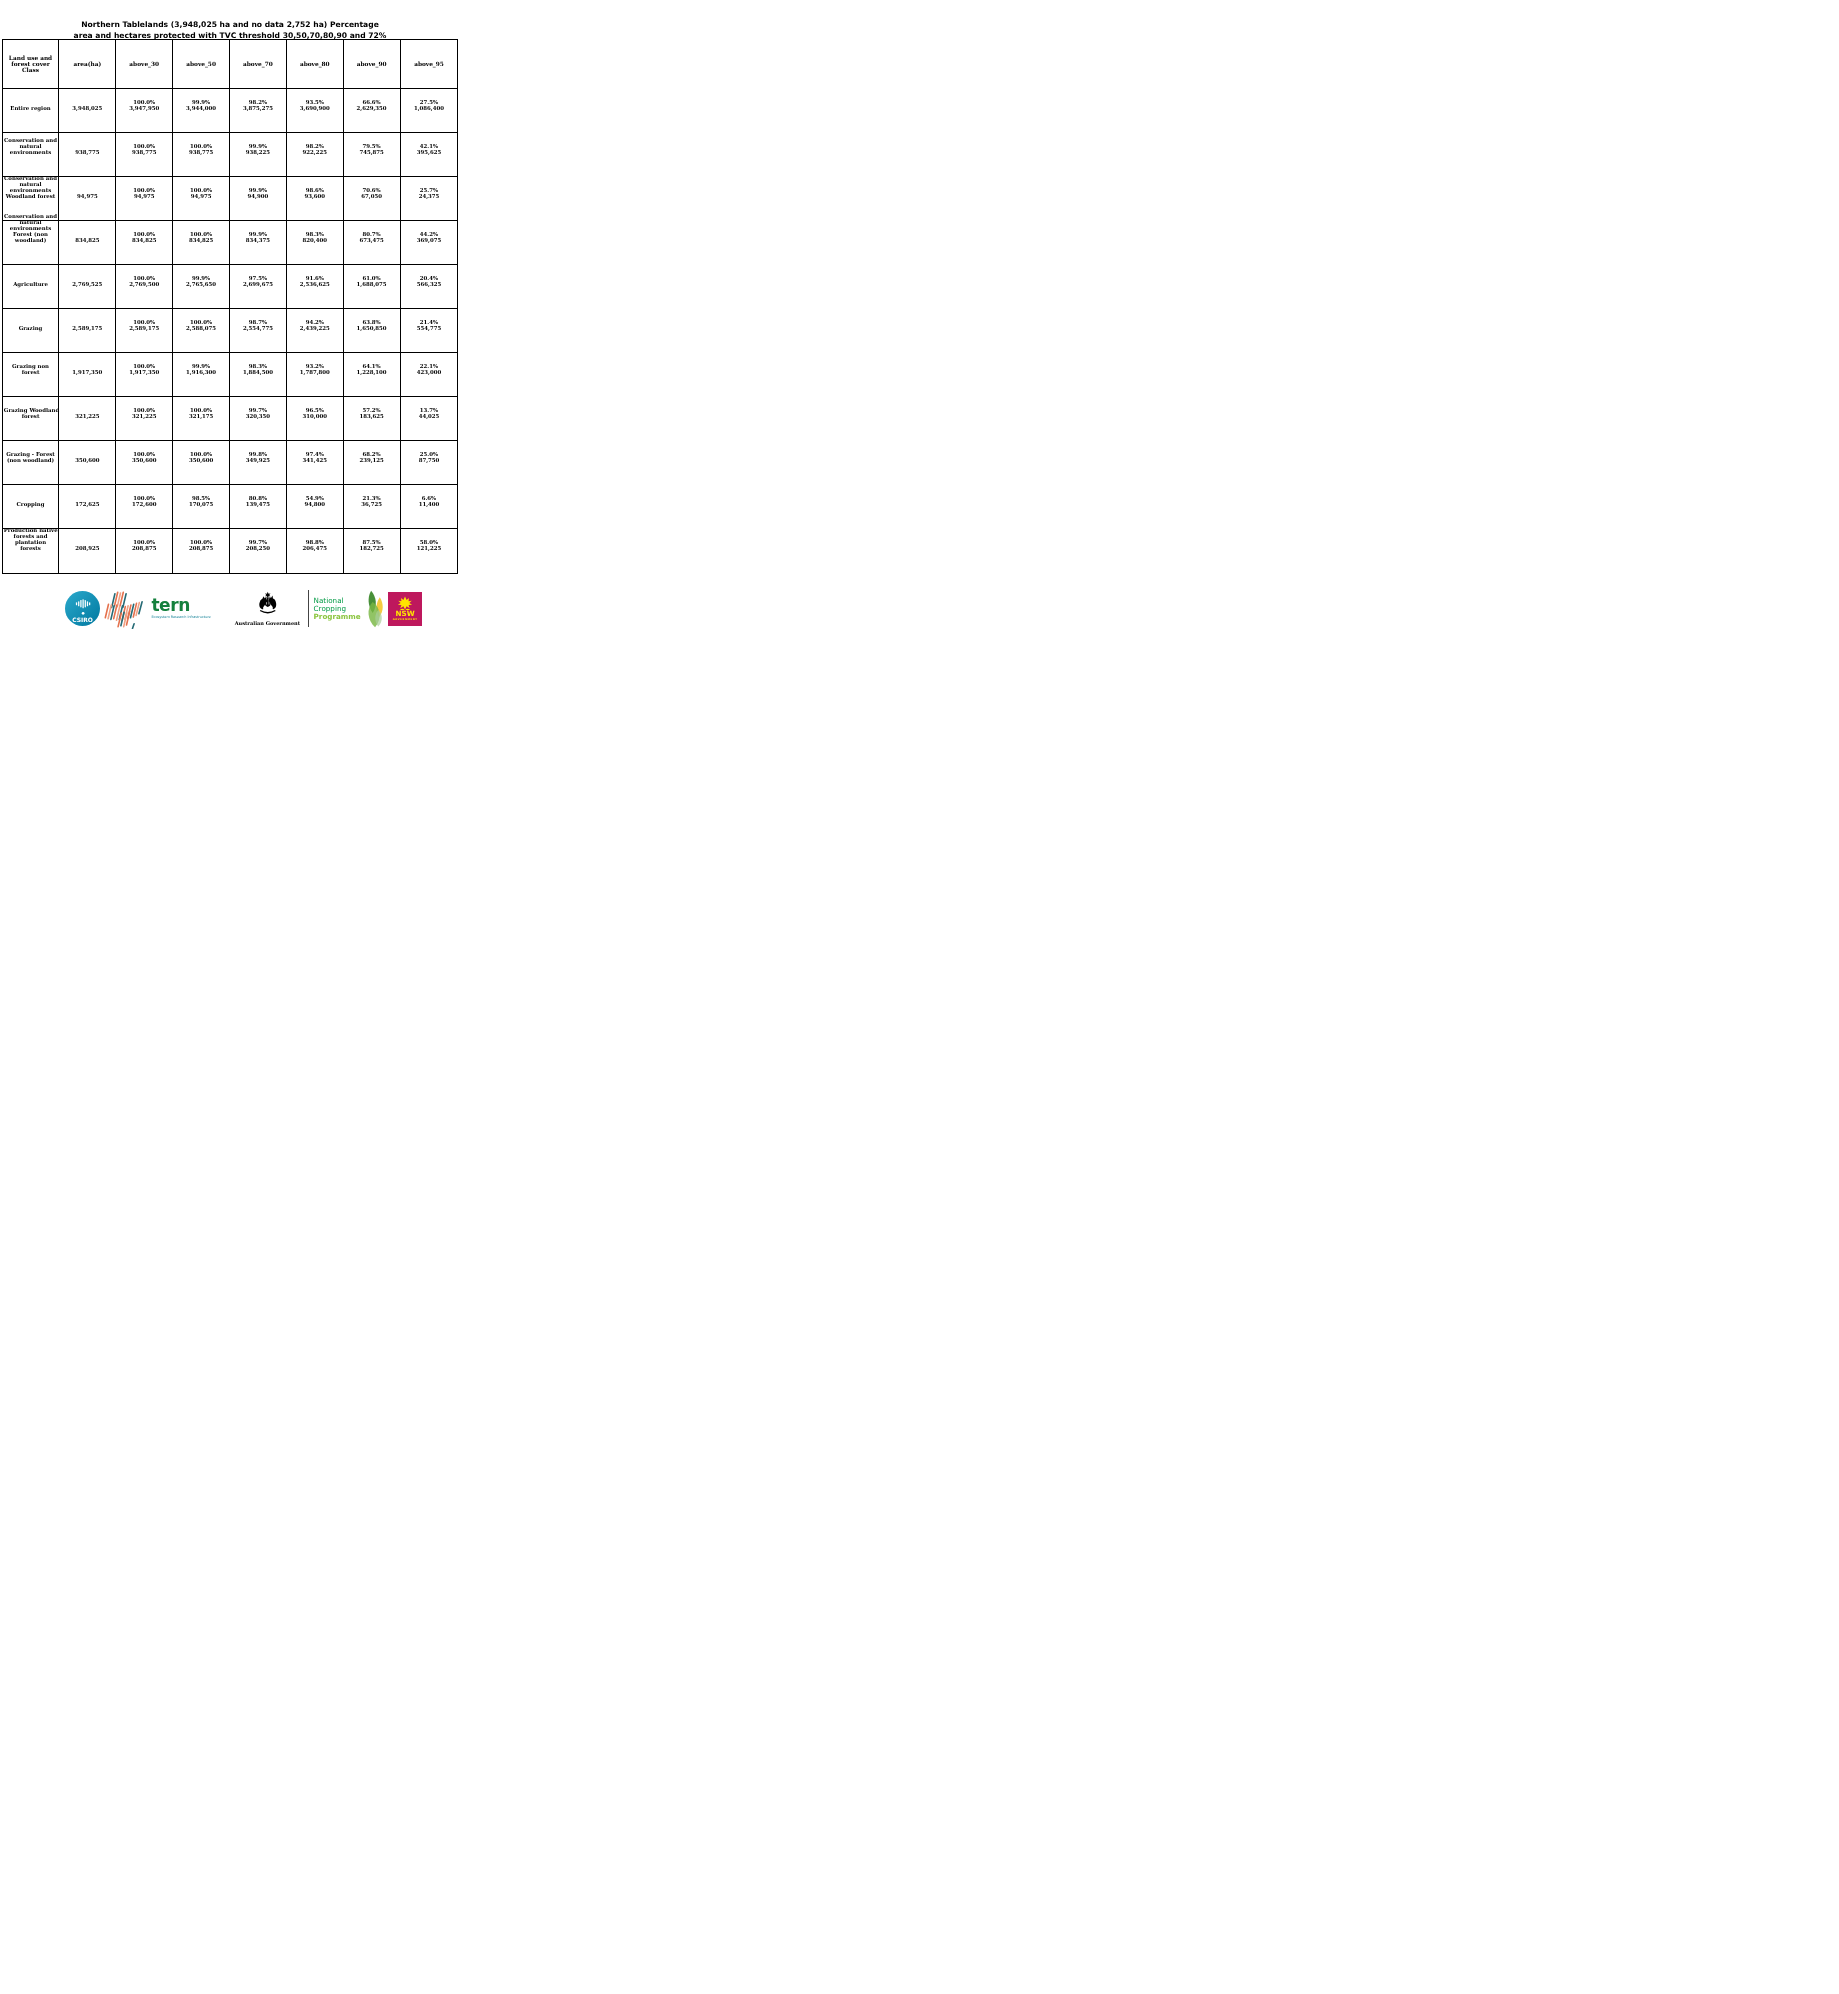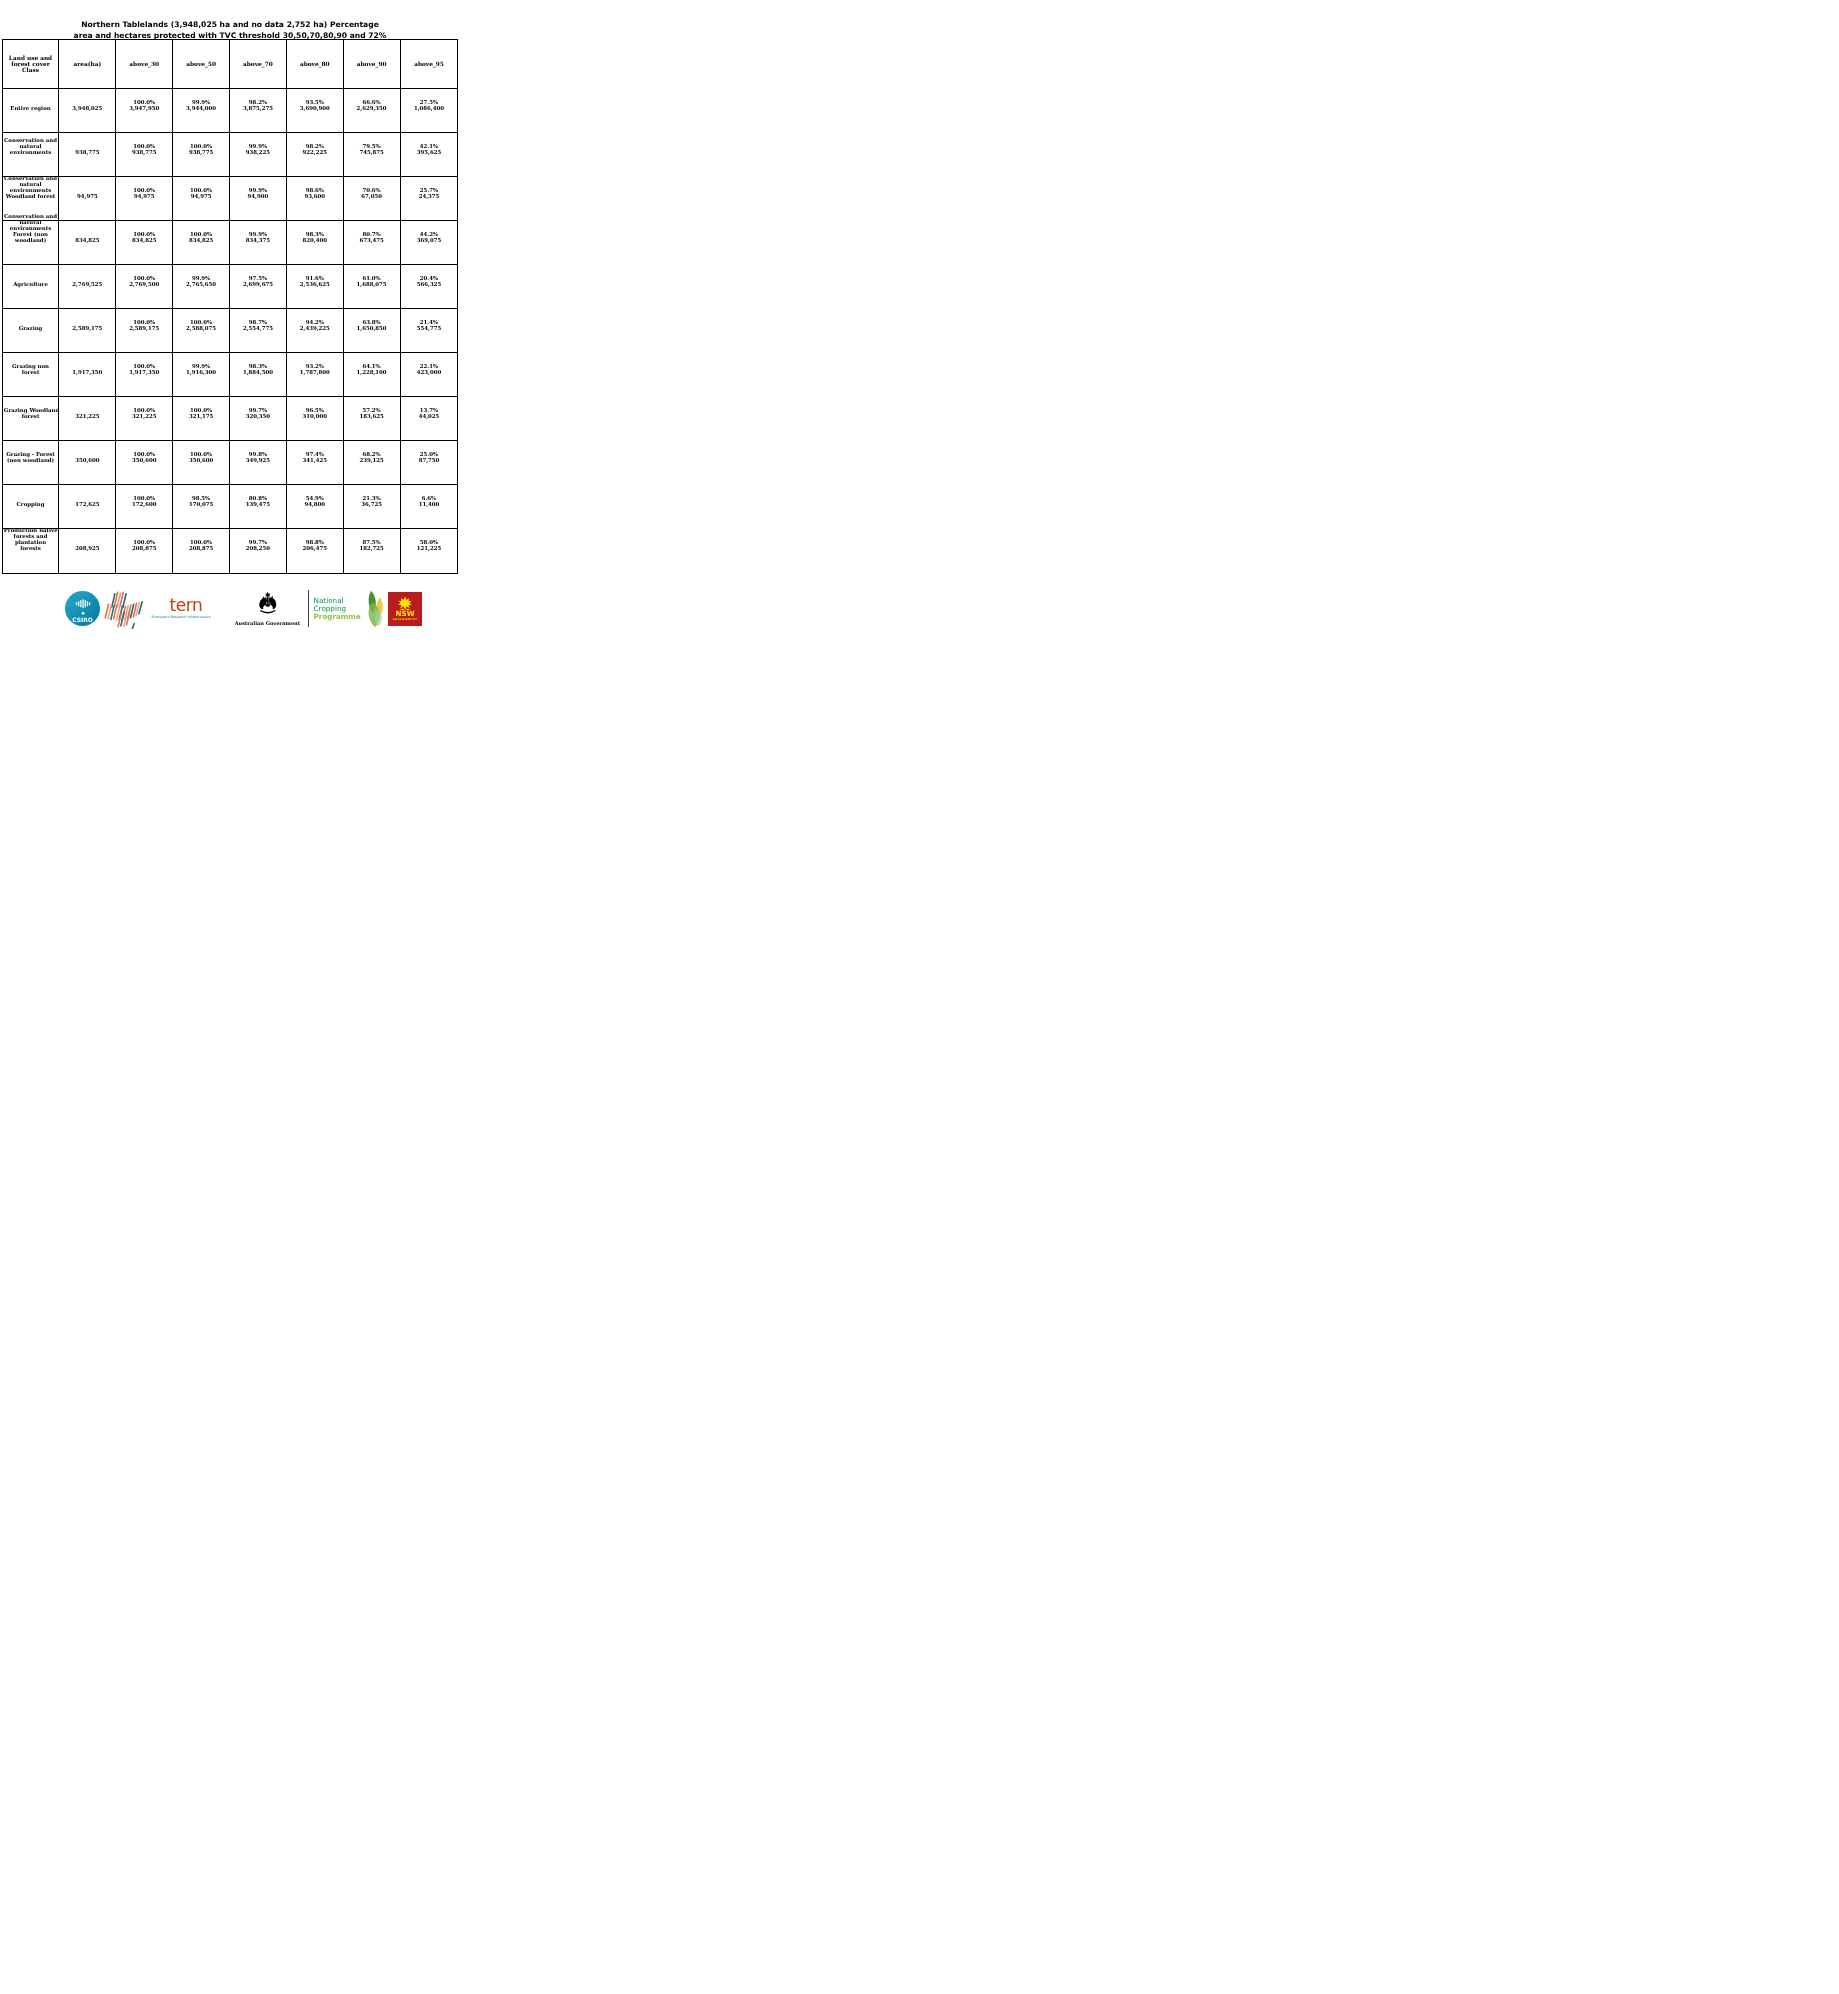--- a/index.html
+++ b/index.html
@@ -25,36 +25,36 @@
   .hrow .cc { bottom:auto; top:50%; transform:translateY(-50%); font-size:5.8px; }
   .lbl-line { white-space:nowrap; }
   .pct, .num { white-space:nowrap; }
 
   
   .footer { position:absolute; left:0; right:0; top:582px; height:53px;
             display:flex; align-items:center; }
   .csiro { margin-left:65px; width:35px; height:35px; flex:0 0 auto; }
   .ausmap { margin-left:1.6px; flex:0 0 auto; }
   .tern-block { margin-left:4.8px; flex:0 0 auto; width:69px; }
-  .tern-word { font-family:"DejaVu Sans", sans-serif; font-weight:normal; font-size:17px;
-               line-height:15px; color:#c2410c; letter-spacing:-0.4px;text-align:center; }
+  .tern-word { font-family:"DejaVu Sans", sans-serif; font-weight:bold; font-size:17px;
+               line-height:15px; color:#15803d; letter-spacing:-0.4px; }
   .tern-sub { margin-top:2.8px; font-family:"DejaVu Sans", sans-serif; font-size:3.4px;
               color:#0f7f95; white-space:nowrap; }
   .ausgov-block { margin-left:12px; flex:0 0 auto; width:70px; text-align:center; }
   .ausgov-text { margin-top:0.8px; font-family:"DejaVu Serif", serif; font-weight:bold;
                  font-size:5px; white-space:nowrap; }
   .vline { margin-left:5.6px; width:0.8px; height:37px; background:#444; flex:0 0 auto; }
   .landcare-block { margin-left:4.8px; flex:0 0 auto; display:flex; align-items:center; }
   .lc1 { font-family:"DejaVu Sans", sans-serif; font-weight:normal; font-size:7.2px;
          line-height:8px; color:#009a44; }
   .lc2 { font-family:"DejaVu Sans", sans-serif; font-weight:bold; font-size:7.2px;
          line-height:8px; color:#8bc53f; }
   .leaves { margin-left:-1.6px; }
   .nsw-block { margin-left:auto; margin-right:41px; flex:0 0 auto;
-               width:34px; height:34px; background:#b91c1c;
+               width:34px; height:34px; background:#be185d;
                display:flex; flex-direction:column; align-items:center; justify-content:center; }
   .nsw-word { font-family:"DejaVu Sans", sans-serif; font-weight:bold; font-size:7.2px;
               line-height:6.8px; color:#ffe600; }
   .nsw-gov { font-family:"DejaVu Sans", sans-serif; font-weight:bold; font-size:2.4px;
              letter-spacing:0.6px; color:#ffe600; margin-top:0.8px; }
 </style>
 </head>
 <body>
 
 <div class="page">

